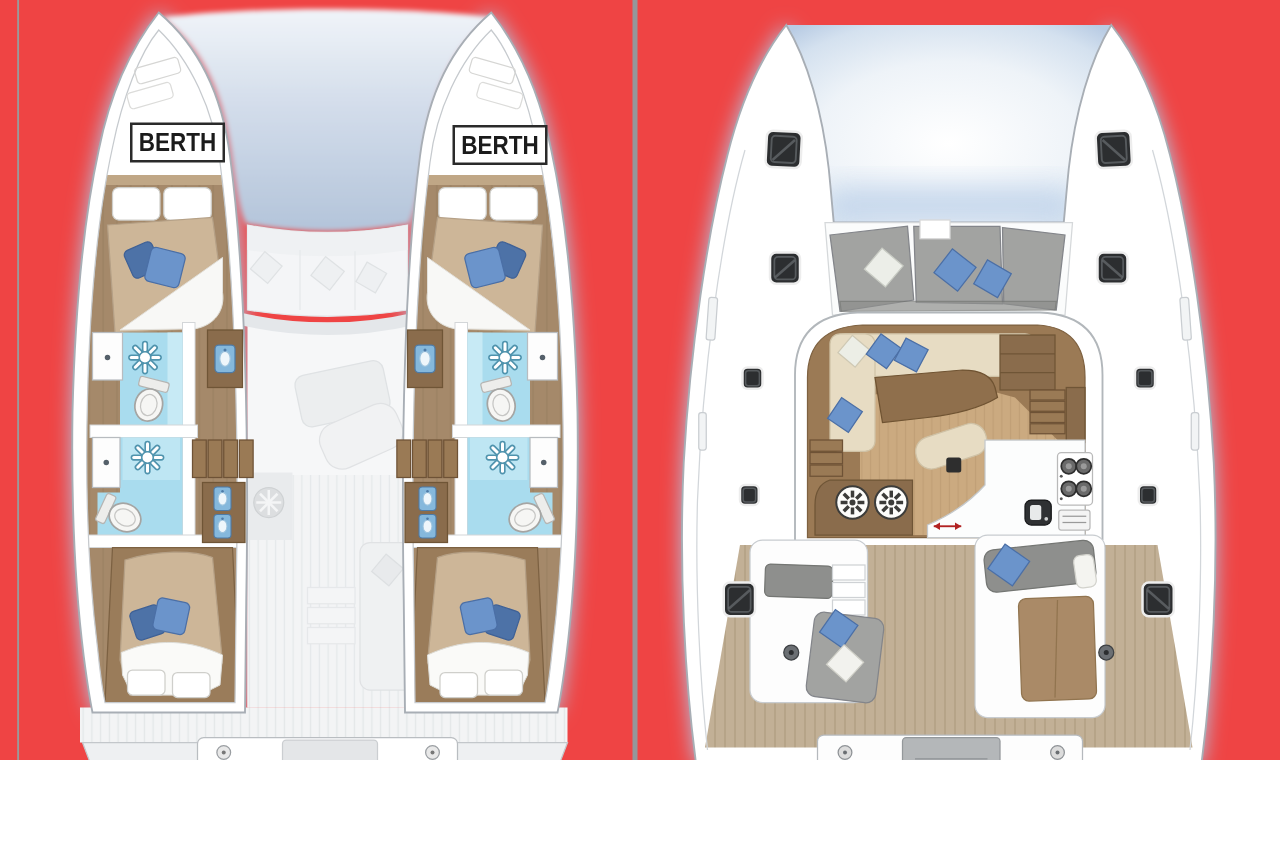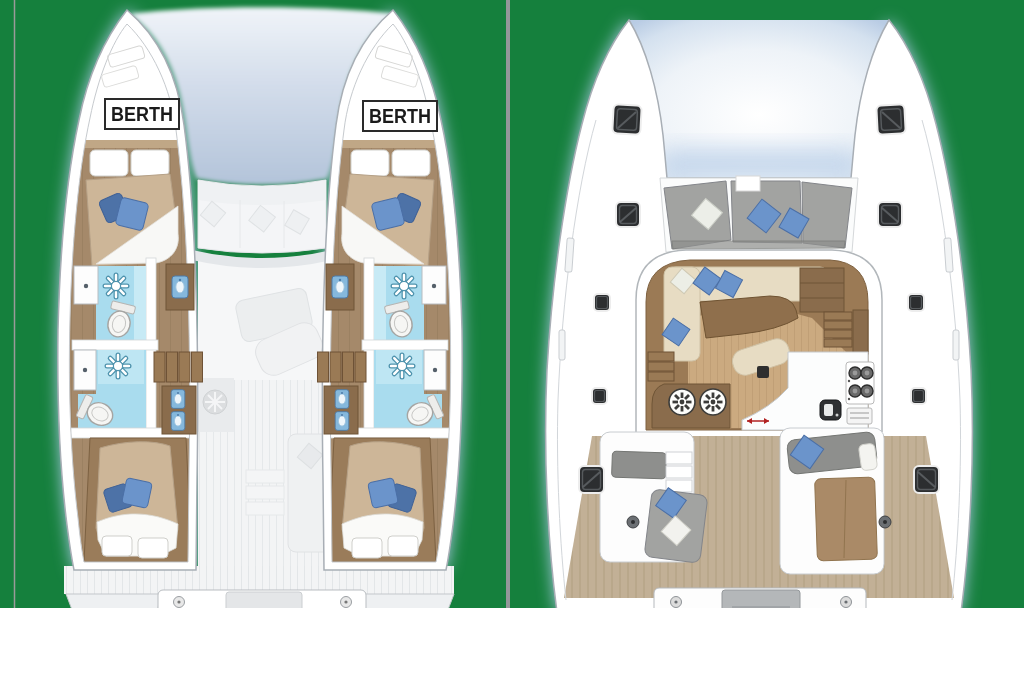--- a/index.html
+++ b/index.html
@@ -1,16 +1,16 @@
 <!DOCTYPE html>
 <html style="--hullStroke: #a8aeb5; --shadowBlue: #aecbe8; --wood: #a5896a; --woodDark: #8a6c4c; --woodStep: #9a7a55; --mattress: #cdb698; --pillowBlue: #6b94cb; --pillowBlueDark: #4d72a7; --bath: #a9dcee; --bathLight: #cdecf6; --teak: #c2b096; --teakLine: #a3906f; --salonBorder: #9b7a55; --salonFloor: #cbaa80; --cream: #e7dcc3; --grayCushion: #a2a3a1; --grayCushionDark: #8e8f8d; --hatch: #2c2e30; --divider: #94979a;"><head>
 <meta charset="utf-8">
 <style>
   html,body{margin:0;padding:0;background:#fff;}
-  .stage{position:relative;width:1024px;height:608px;background:#15803d;overflow:hidden;
+  .stage{position:relative;width:1024px;height:608px;background:#ef4444;overflow:hidden;
          font-family:"Liberation Sans",sans-serif;}
   svg{position:absolute;left:0;top:0;}
   .cHull{fill:#fff;stroke:var(--hullStroke,#a8aeb5);stroke-width:1.5;}
   .innerline{fill:none;stroke:#c6cace;stroke-width:1;}
   .fWoodD{fill:var(--woodDark,#8a6c4c);stroke:#6f5536;stroke-width:1;}
   .fStep{fill:var(--woodStep,#9a7a55);stroke:#6e5236;stroke-width:1;}
   .fMatt{fill:var(--mattress,#cdb698);stroke:#b5a086;stroke-width:1;}
   .fBath{fill:var(--bath,#a9dcee);}
   .fBathL{fill:var(--bathLight,#cdecf6);}
   .fCream{fill:var(--cream,#e7dcc3);stroke:#cfc2a6;stroke-width:1;}

